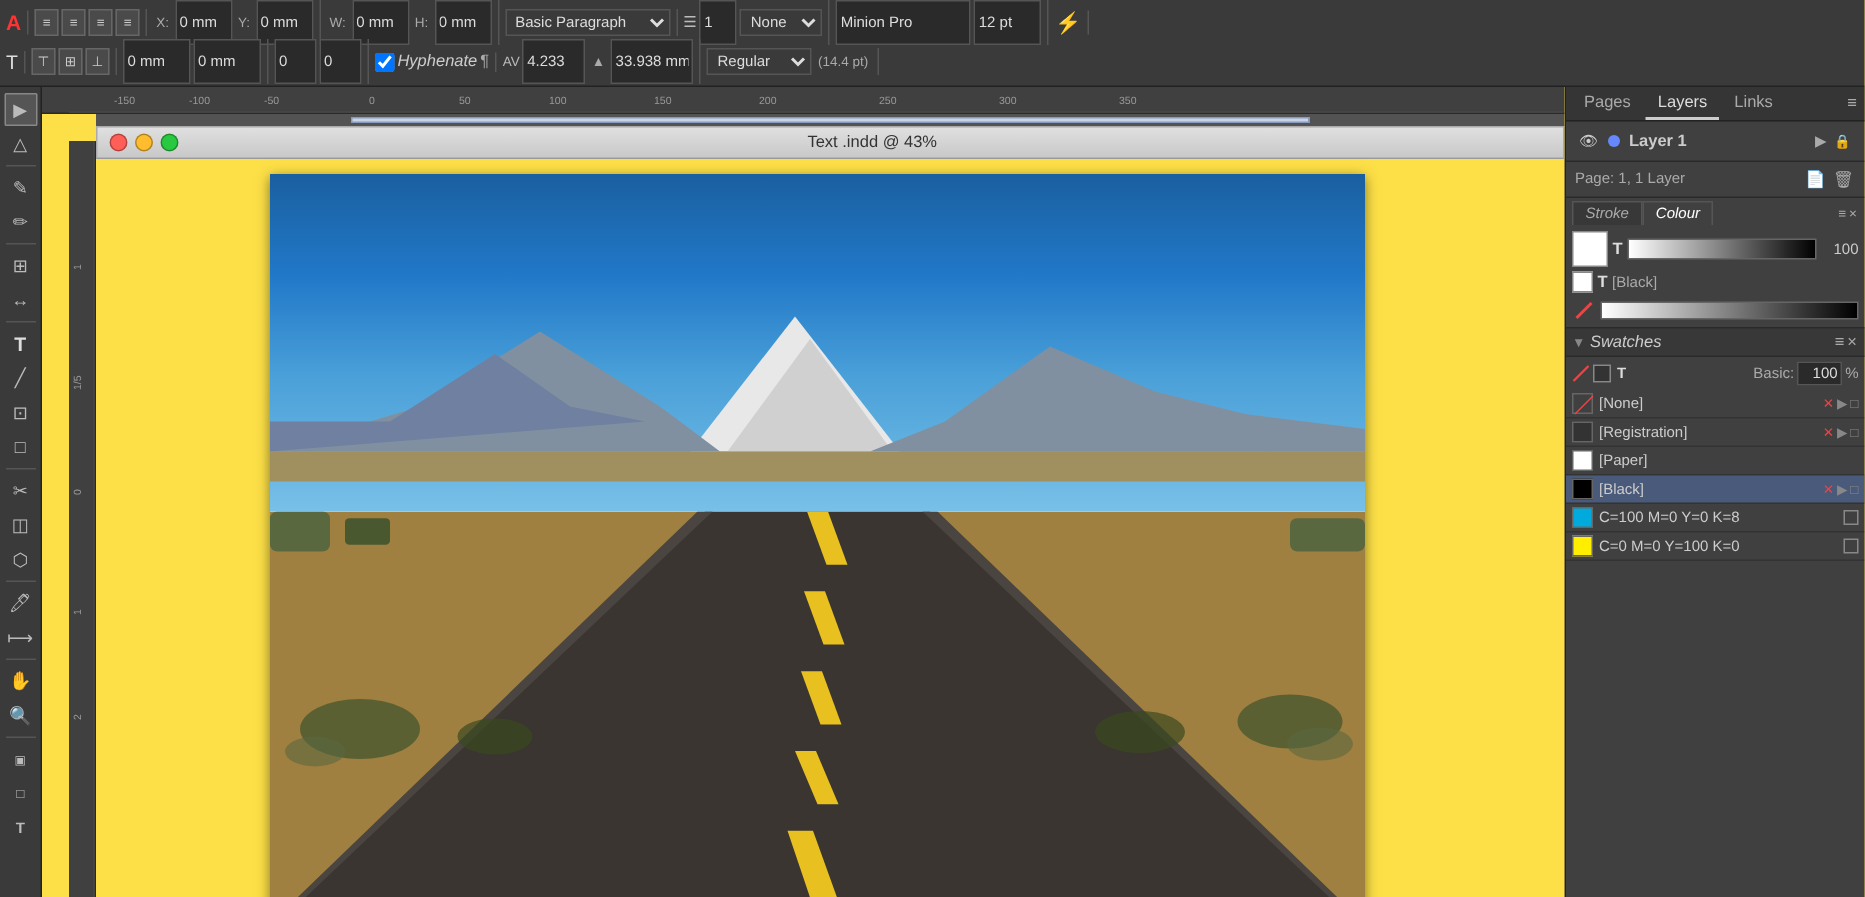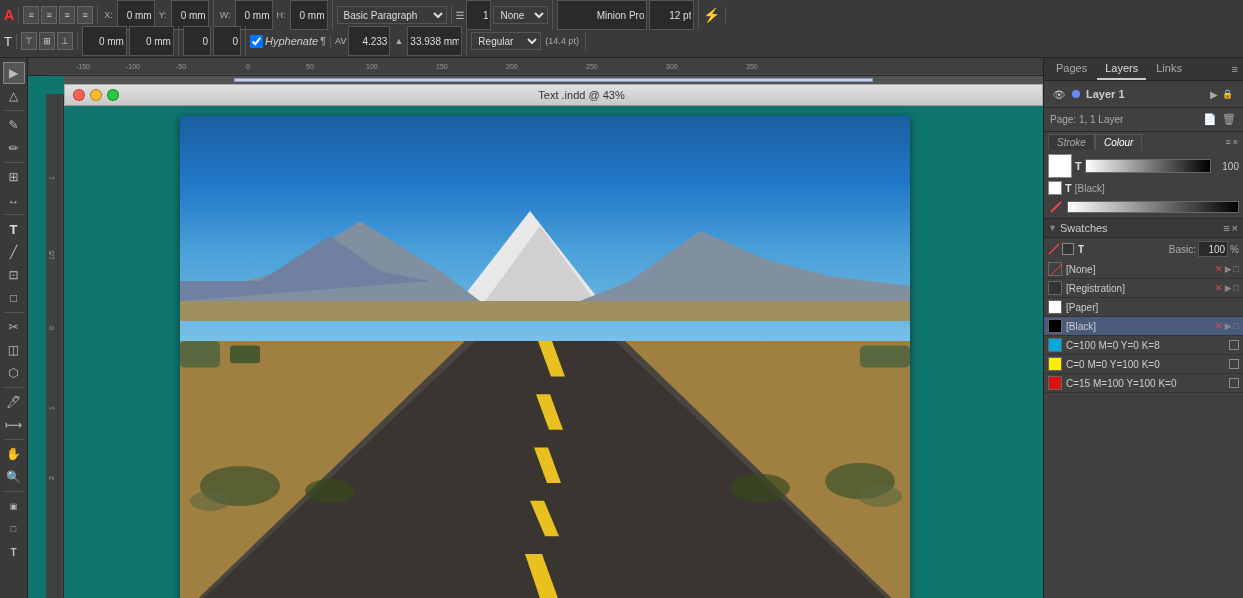--- a/index.html
+++ b/index.html
@@ -51,21 +51,20 @@
       justify-content: center;
     }
     .tb-input {
       background: #2a2a2a;
       border: 1px solid #555;
       color: #ddd;
       font-size: 10px;
       height: 30px;
       width: 50px;
       padding: 0 2px;
-      text-align: right;
     }
     .tb-input-sm {
       width: 38px;
     }
     .tb-select {
       background: #3a3a3a;
       border: 1px solid #555;
       color: #ddd;
       font-size: 10px;
       height: 18px;
@@ -120,21 +119,21 @@
     .lt-separator {
       width: 20px;
       height: 1px;
       background: #555;
       margin: 2px 0;
     }
 
     
     .canvas-area {
       flex: 1;
-      background: #0f766e;
+      background: #fde047;
       overflow: hidden;
       position: relative;
     }
     .ruler-top {
       height: 18px;
       background: #404040;
       border-bottom: 1px solid #2a2a2a;
       position: relative;
       overflow: hidden;
     }
@@ -330,20 +329,21 @@
       align-items: center;
       padding: 2px 4px;
       background: #383838;
       border-top: 1px solid #2a2a2a;
       border-bottom: 1px solid #2a2a2a;
       font-size: 11px;
       color: #ccc;
     }
     .swatches-header-label {
       flex: 1;
+      font-style: italic;
     }
     .swatches-toolbar {
       display: flex;
       align-items: center;
       gap: 2px;
       padding: 3px 4px;
     }
     .tint-input {
       width: 30px;
       background: #2a2a2a;
@@ -736,21 +736,16 @@
         <div style="width:10px;height:10px;border:1px solid #888;margin-left:2px;"></div>
       </div>
 
 
       <div class="swatch-item">
         <div style="width:14px;height:14px;border:1px solid #666;background:#ffee00;"></div>
         <span class="swatch-name">C=0 M=0 Y=100 K=0</span>
         <div style="width:10px;height:10px;border:1px solid #888;margin-left:2px;"></div>
       </div>
 
-      <div class="swatch-item">
-        <div style="width:14px;height:14px;border:1px solid #666;background:#dd1111;"></div>
-        <span class="swatch-name">C=15 M=100 Y=100 K=0</span>
-        <div style="width:10px;height:10px;border:1px solid #888;margin-left:2px;"></div>
-      </div>
     </div>
   </div>
 
 </div>
 
 </body></html>

